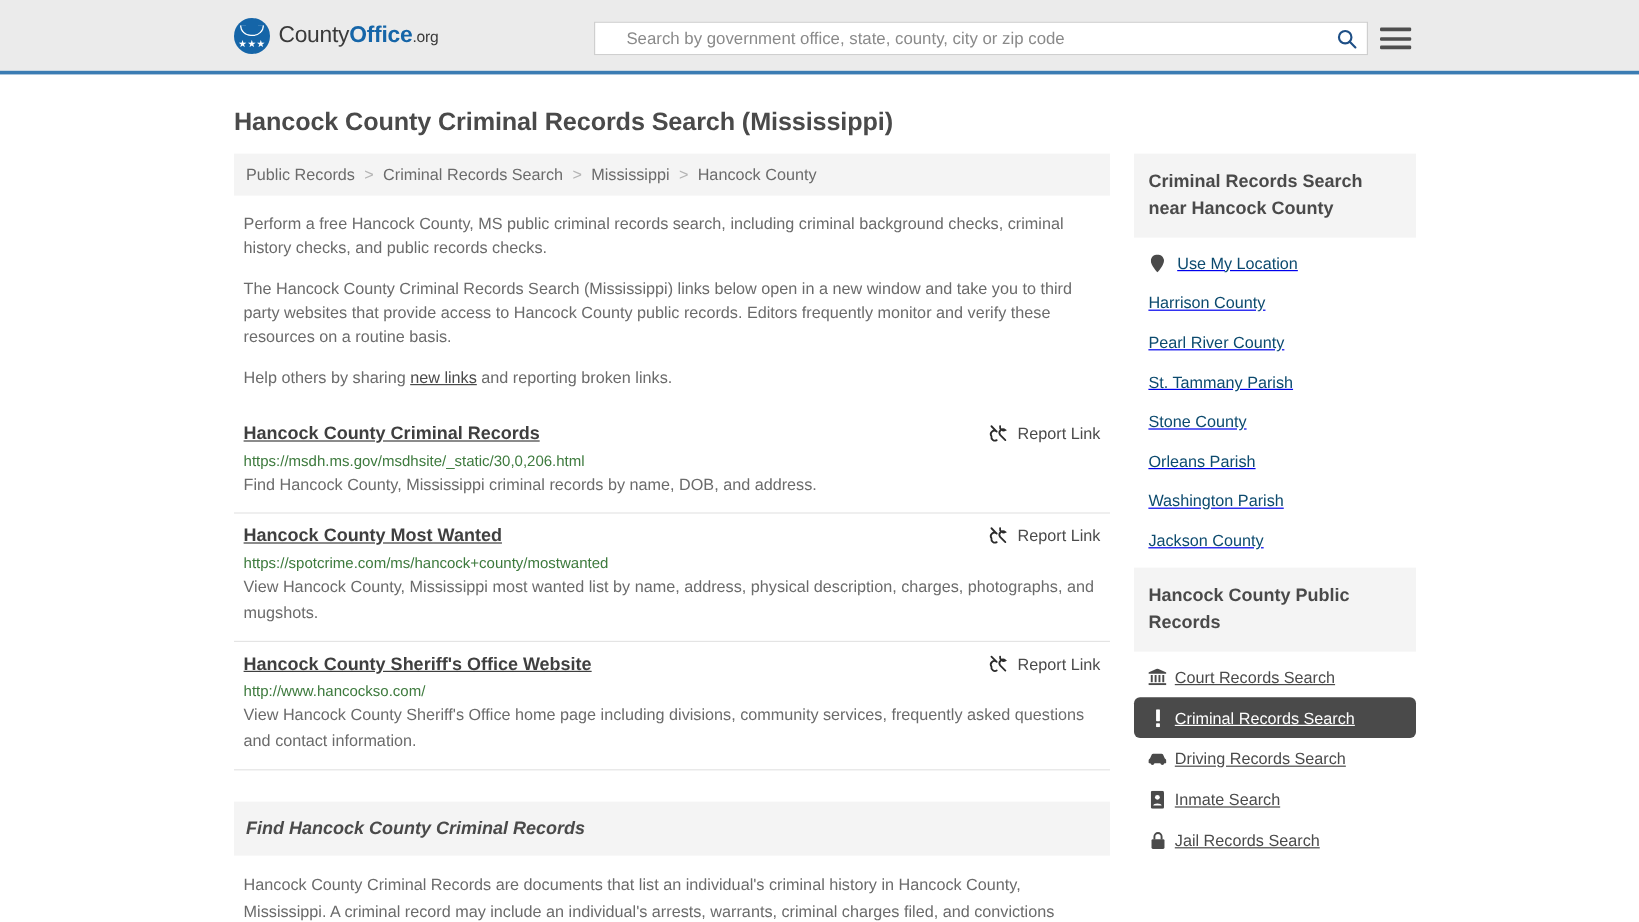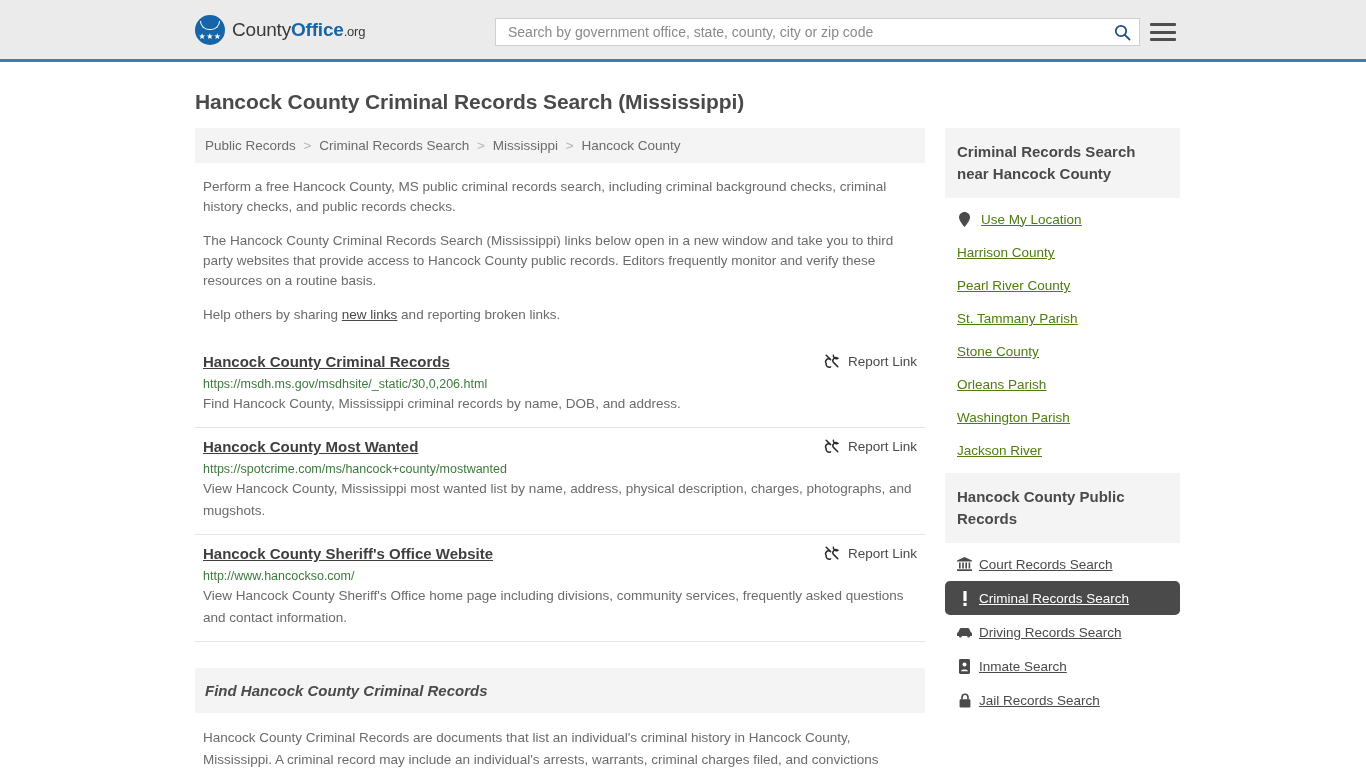--- a/index.html
+++ b/index.html
@@ -82,21 +82,21 @@
     background: #ffffff;
     border: 1px solid #cfcfcf;
     display: flex;
     align-items: center;
   }
   .search-input {
     flex: 1 1 auto;
     border: none;
     outline: none;
     height: 100%;
-    padding: 0 12px;
+    padding: 0 26px;
     font-size: 14px;
     font-family: "Liberation Sans", sans-serif;
     color: #58595b;
     background: transparent;
   }
   .search-input::placeholder { color: #8a8a8a; }
   .search-btn {
     width: 34px; height: 100%;
     border: none; background: transparent;
     cursor: pointer;
@@ -244,21 +244,21 @@
   .side-row.active { background: #4a4a4a; }
   .side-row.active .label { color: #ffffff; }
   .side-ico {
     width: 15px; height: 16px;
     flex: 0 0 15px;
     display: flex; align-items: center; justify-content: center;
     color: #4a4a4a;
   }
   .side-row.active .side-ico { color: #ffffff; }
   .nearby-row { padding: 9px 12px; display: flex; align-items: center; gap: 9px; }
-  .nearby-row .label { font-size: 13.5px; color: #4d7c0f; text-decoration: underline; }
+  .nearby-row .label { font-size: 13.5px; color: #0c4a6e; }
 </style>
 </head>
 <body>
 
 <div class="site-header">
   <a class="brand" href="#">
     <span class="brand-mark">
       <span class="wing"></span>
       <span class="stars">★★★</span>
     </span>
@@ -383,21 +383,21 @@
           <a class="nearby-row" href="#">
             <span class="label">Stone County</span>
           </a>
           <a class="nearby-row" href="#">
             <span class="label">Orleans Parish</span>
           </a>
           <a class="nearby-row" href="#">
             <span class="label">Washington Parish</span>
           </a>
           <a class="nearby-row" href="#">
-            <span class="label">Jackson River</span>
+            <span class="label">Jackson County</span>
           </a>
         </div>
       </div>
 
       <div class="side-panel">
         <div class="side-head">Hancock County Public Records</div>
         <div class="side-list">
 
           <a class="side-row" href="#">
             <span class="side-ico">

